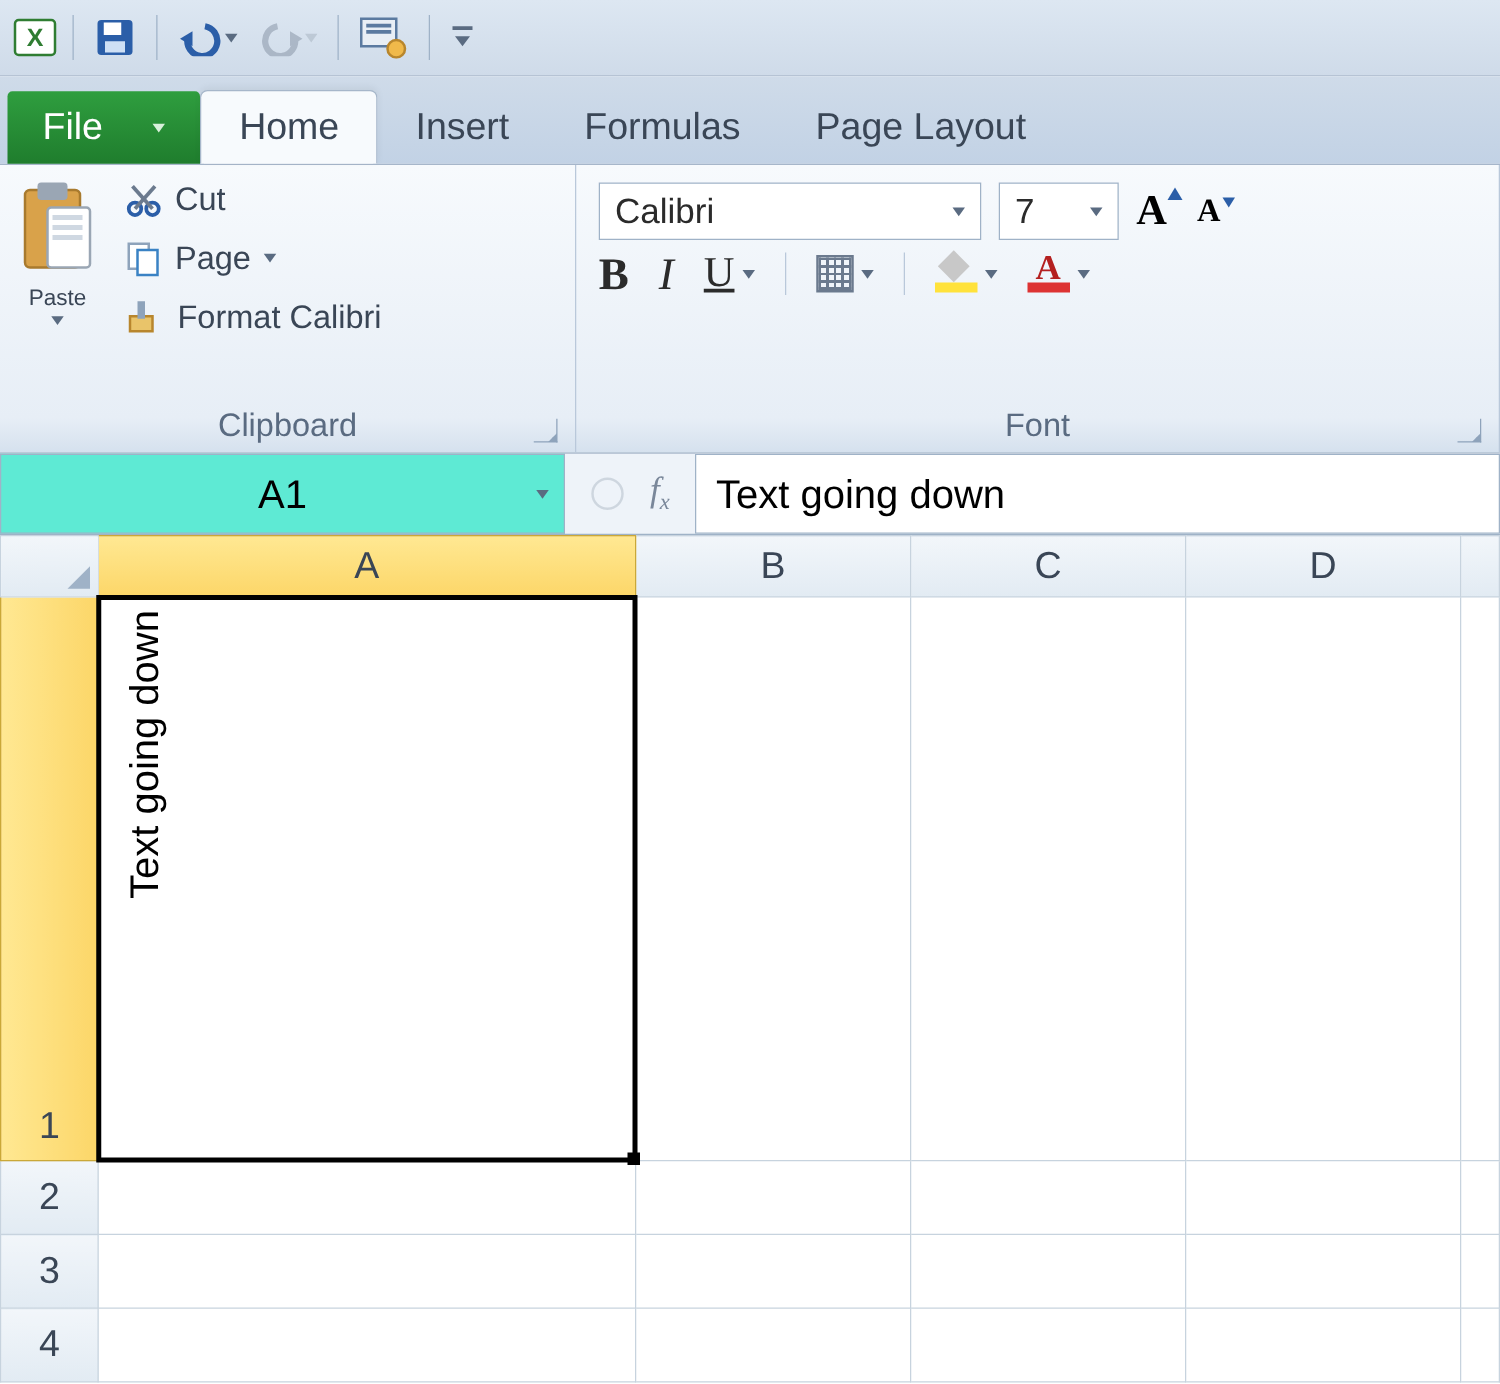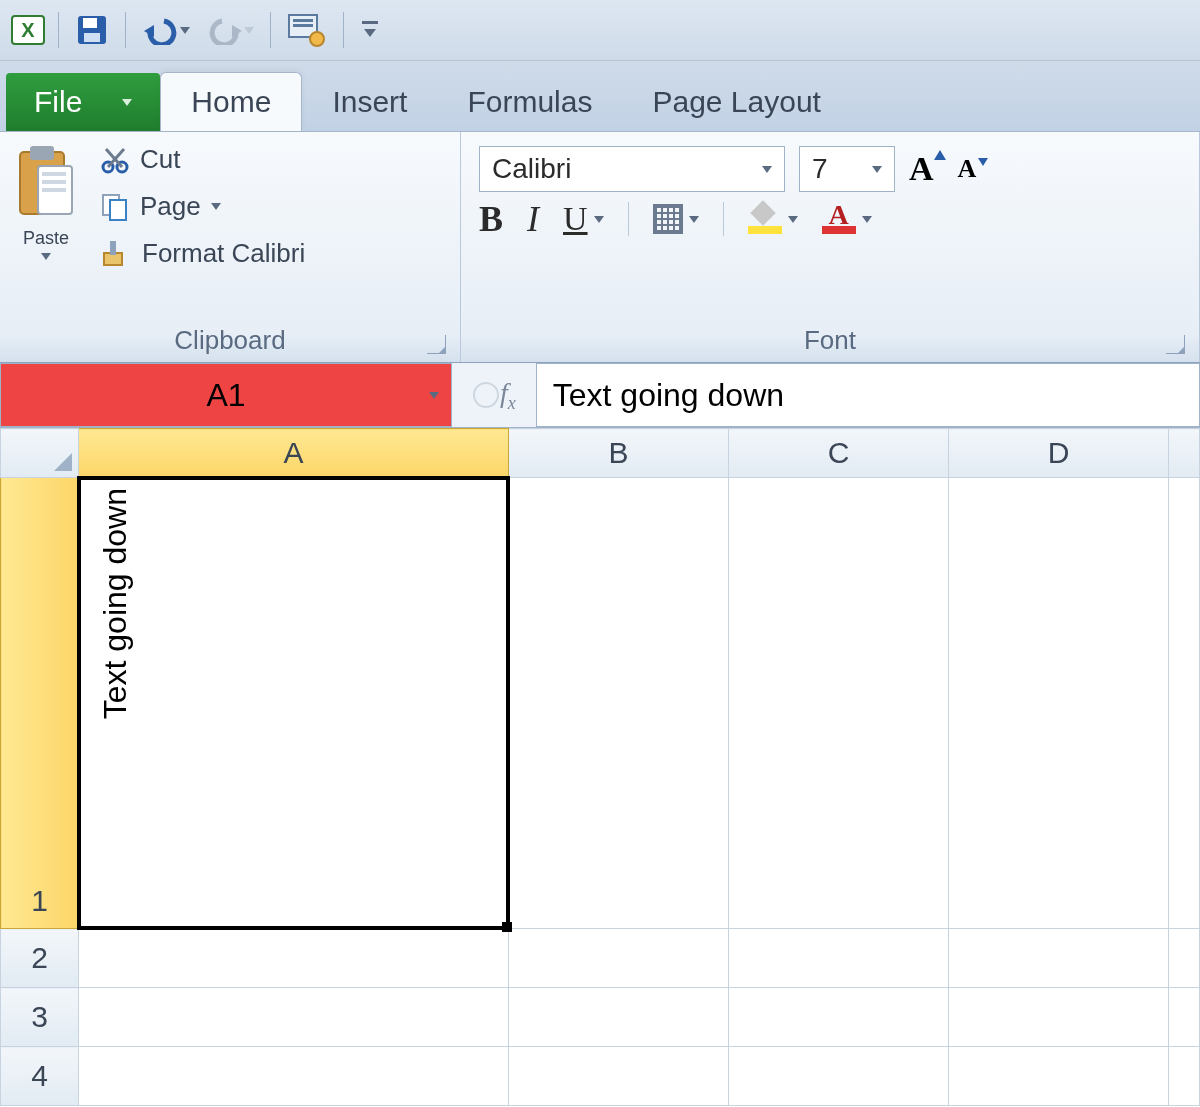--- a/index.html
+++ b/index.html
@@ -205,30 +205,31 @@
   }
   
   .fbar-row {
     display:flex;
     height: 64px;
     border-bottom: 1px solid #9fb2c7;
     background:#eef3f9;
   }
   .namebox {
     width: 450px;
-    background:#ef4444;
+    background:#5eead4;
     border:1px solid #9fb2c7;
     display:flex; align-items:center; justify-content:center;
     font-size: 32px;
     position:relative;
   }
   .namebox .small-drop { position:absolute; right:12px; }
   .fx-zone {
     display:flex; align-items:center;
     padding: 0 20px;
+    gap: 20px;
     color:#8a99ab;
   }
   .fx-label { font-style:italic; font-family:"Times New Roman",serif; font-size:28px; color:#7a879a;}
   .fx-label sub{ font-size:18px; font-style:italic;}
   .fbar {
     flex:1; background:#fff;
     border:1px solid #9fb2c7;
     display:flex; align-items:center;
     padding: 0 16px;
     font-size: 32px;

